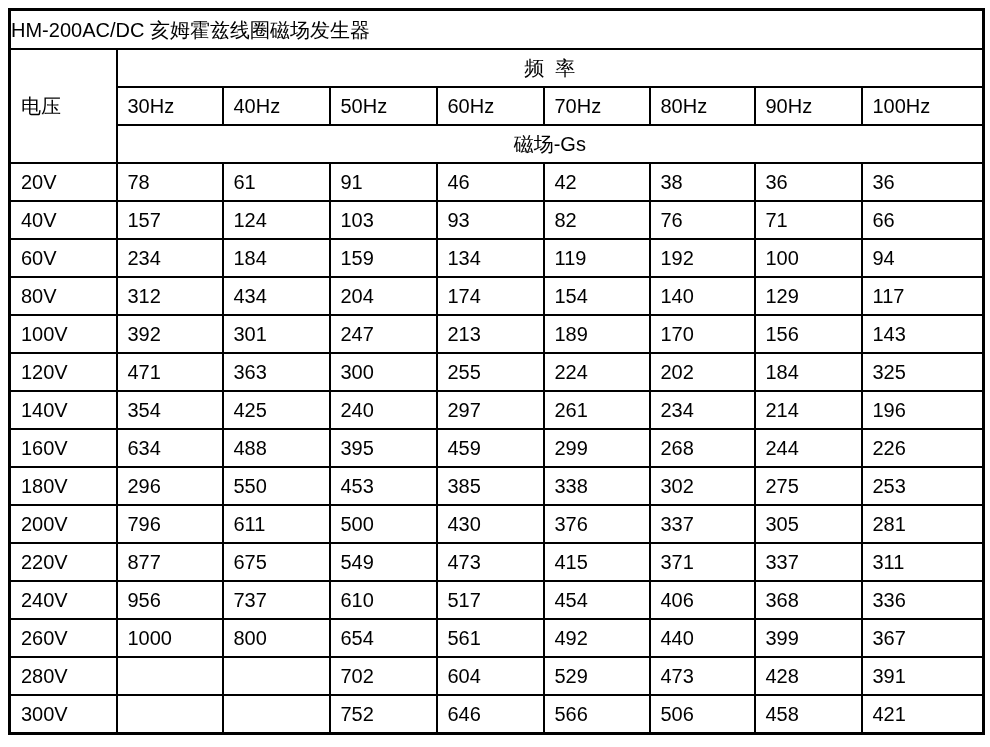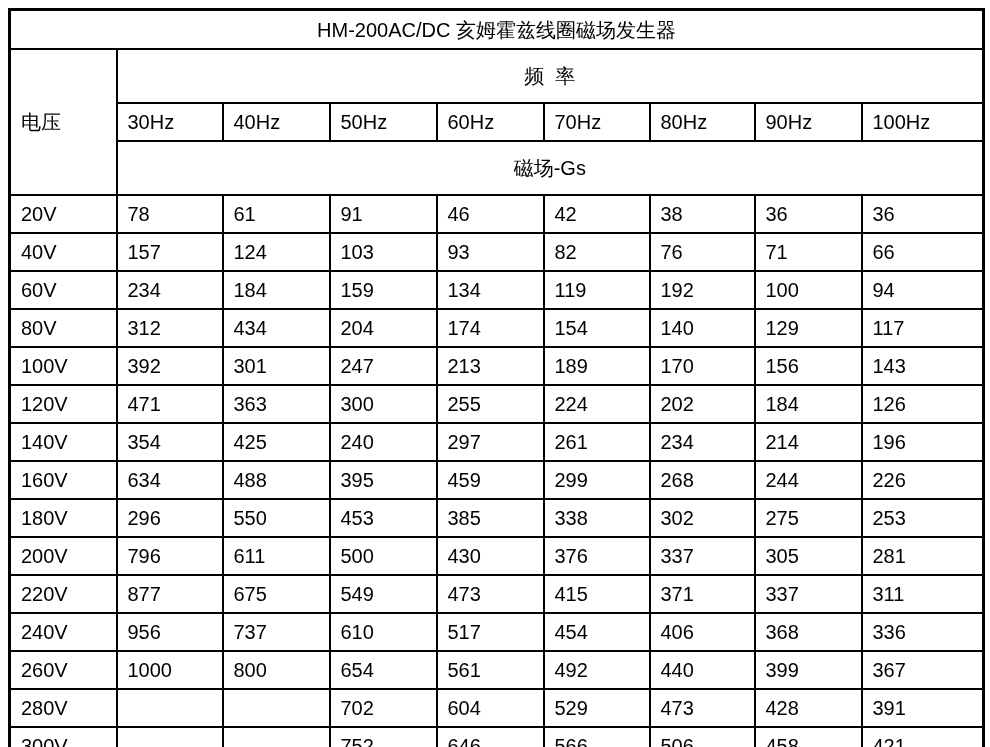--- a/index.html
+++ b/index.html
@@ -28,27 +28,27 @@
     font-size: 20px;
     line-height: 1.1;
     padding: 0 2px 0 10px;
     height: 36px;
     vertical-align: middle;
     text-align: left;
     white-space: nowrap;
     overflow: hidden;
   }
   table.spec-table td.title-cell {
+    text-align: left;
+    padding: 0;
+    height: 37px;
+  }
+  table.spec-table td.center-cell {
     text-align: center;
     padding: 0;
-    height: 37px;
-  }
-  table.spec-table td.center-cell {
-    text-align: center;
-    padding: 8px;
     border-radius: 8px;
   }
   table.spec-table td.pre {
     white-space: pre;
   }
 </style>
 </head>
 <body>
 
 <table class="spec-table">
@@ -142,21 +142,21 @@
     </tr>
     <tr>
       <td>120V</td>
       <td>471</td>
       <td>363</td>
       <td>300</td>
       <td>255</td>
       <td>224</td>
       <td>202</td>
       <td>184</td>
-      <td>126</td>
+      <td>325</td>
     </tr>
     <tr>
       <td>140V</td>
       <td>354</td>
       <td>425</td>
       <td>240</td>
       <td>297</td>
       <td>261</td>
       <td>234</td>
       <td>214</td>

